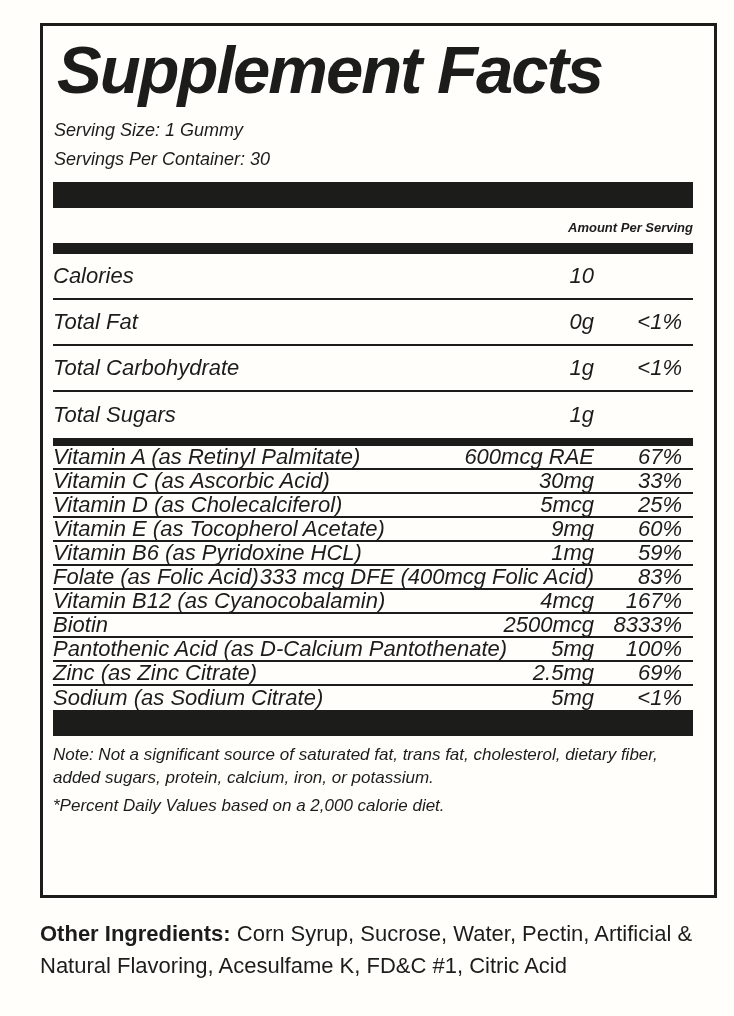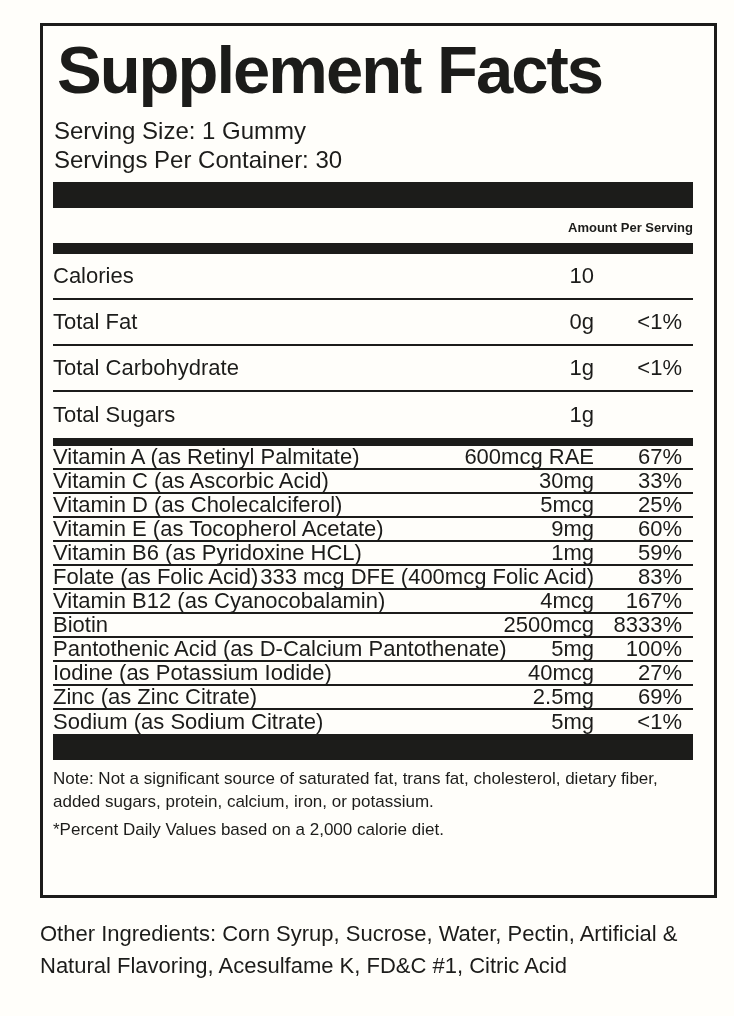--- a/index.html
+++ b/index.html
@@ -22,31 +22,32 @@
     width: 677px;
     height: 875px;
     border: 3px solid #1c1c1a;
     box-sizing: border-box;
     overflow: hidden;
     background: #fffefa;
   }
   .panel-content {
     margin-left: 10px;
     margin-right: 21px;
+    font-style: italic;
   }
   .title {
     font-size: 67px;
     font-weight: bold;
     letter-spacing: -2px;
     line-height: 1;
     margin: 10px 0 0 4px;
     white-space: nowrap;
   }
   .serving-info {
-    font-size: 24px;
+    font-size: 18px;
     line-height: 29px;
     margin-top: 13px;
     margin-left: 1px;
   }
   .bar {
     background: #1c1c1a;
     width: 100%;
   }
   .bar-thick { height: 26px; }
   .bar-thin  { height: 11px; }
@@ -103,21 +104,21 @@
   .footnotes .note { margin: 0; }
   .footnotes .pdv { margin: 5px 0 0 0; }
   .other-ingredients {
     position: absolute;
     left: 40px;
     top: 918px;
     width: 660px;
     font-size: 22px;
     line-height: 32px;
   }
-  .other-ingredients b { font-weight: normal; }
+  .other-ingredients b { font-weight: bold; }
 </style>
 </head>
 <body>
 
 <div class="panel">
   <div class="panel-content">
 
     <div class="title">Supplement Facts</div>
 
     <div class="serving-info">
@@ -211,25 +212,20 @@
           <span class="amt">2500mcg</span>
           <span class="dv">8333%</span>
         </div>
 
         <div class="row">
           <span class="lbl">Pantothenic Acid (as D-Calcium Pantothenate)</span>
           <span class="amt">5mg</span>
           <span class="dv">100%</span>
         </div>
 
-        <div class="row">
-          <span class="lbl">Iodine (as Potassium Iodide)</span>
-          <span class="amt">40mcg</span>
-          <span class="dv">27%</span>
-        </div>
 
         <div class="row">
           <span class="lbl">Zinc (as Zinc Citrate)</span>
           <span class="amt">2.5mg</span>
           <span class="dv">69%</span>
         </div>
 
         <div class="row">
           <span class="lbl">Sodium (as Sodium Citrate)</span>
           <span class="amt">5mg</span>

